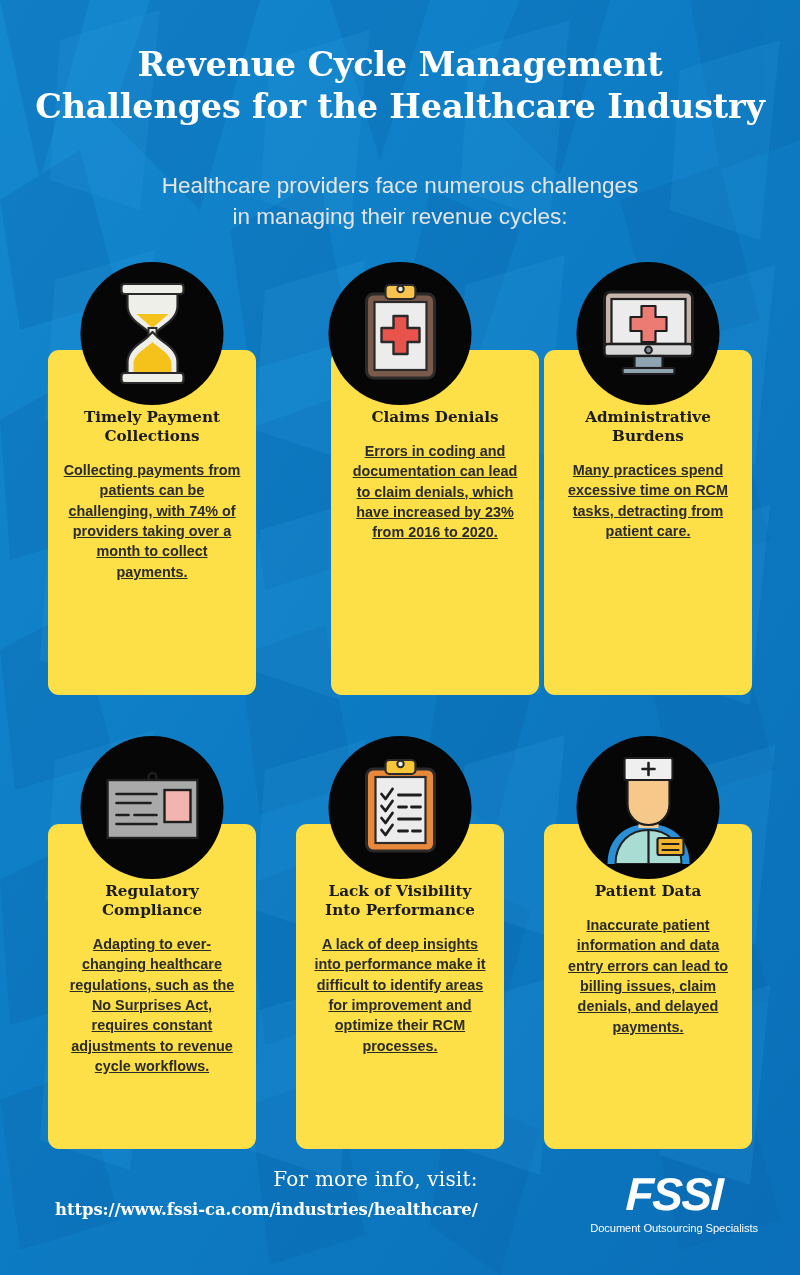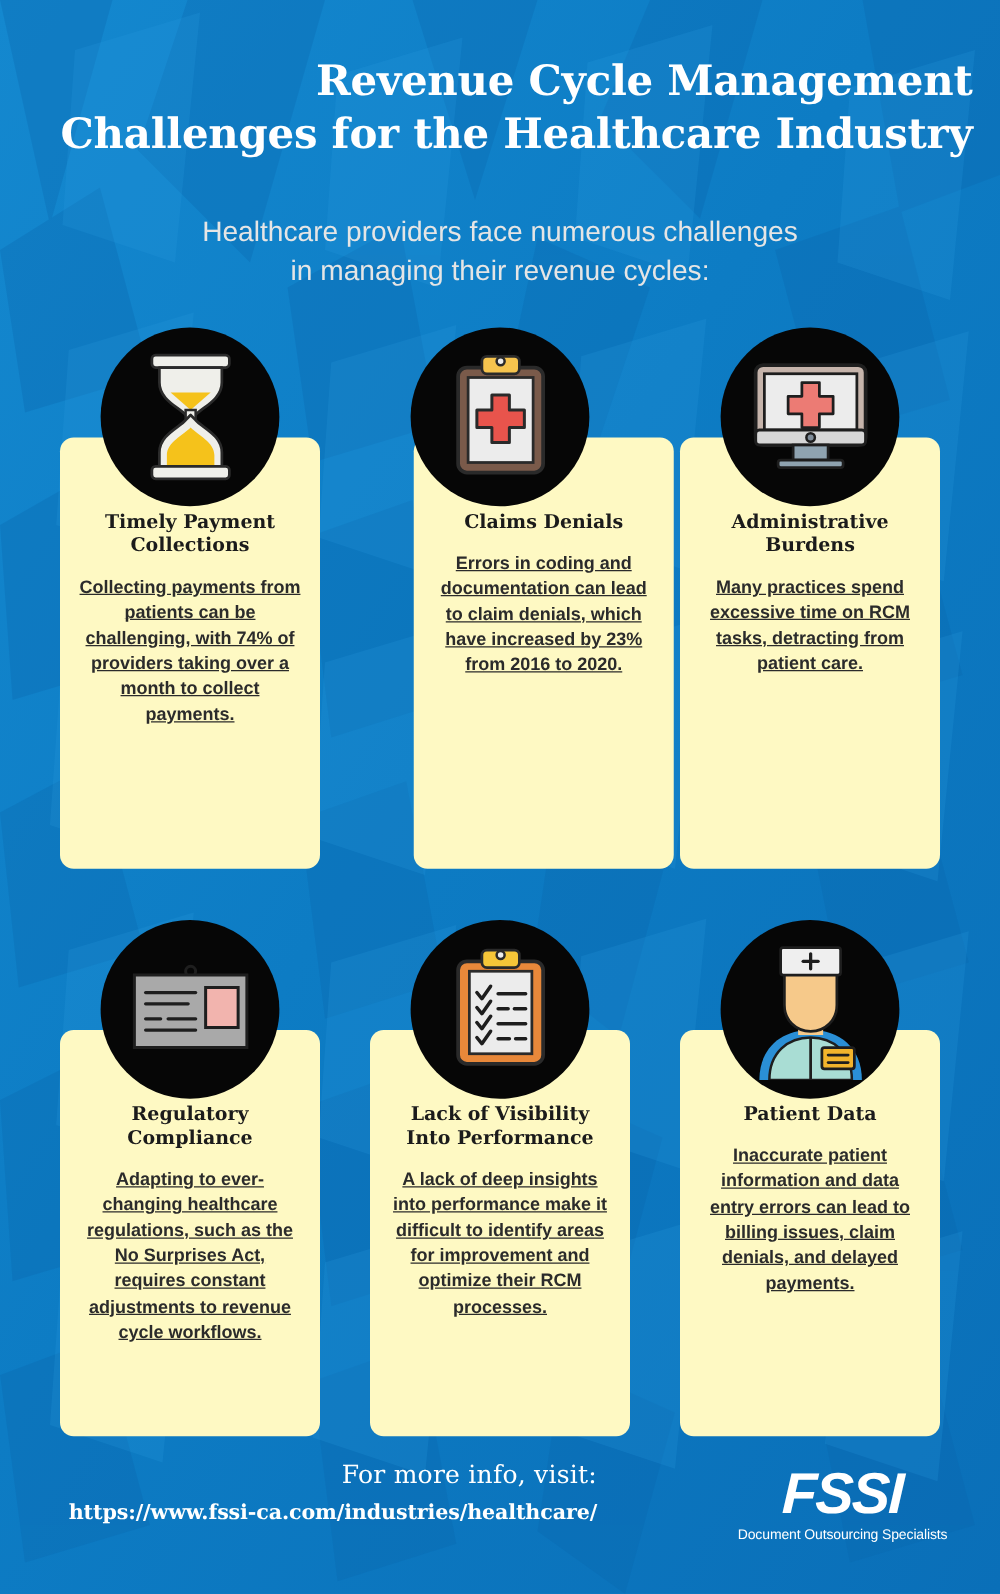--- a/index.html
+++ b/index.html
@@ -39,21 +39,20 @@
     text-align: center;
   }
   .title {
     font-family: "DejaVu Serif", "Liberation Serif", serif;
     font-weight: bold;
     font-size: 33.5px;
     line-height: 1.26;
     color: #ffffff;
     letter-spacing: -0.2px;
     padding: 0 22px;
-    text-align: right;
   }
   .title .line { display: block; }
 
   .subtitle {
     margin-top: 43px;
     font-family: "Liberation Sans", sans-serif;
     font-weight: 400;
     font-size: 22.5px;
     line-height: 1.34;
     color: #e5e5e5;
@@ -75,21 +74,21 @@
     position: absolute;
     width: 208px;
     pointer-events: auto;
   }
 
   .card {
     position: absolute;
     left: 0;
     top: 88px;
     width: 208px;
-    background: #fef9c3;
+    background: #fde047;
     border-radius: 11px;
     padding: 58px 14px 18px 14px;
     text-align: center;
   }
 
   .card-title {
     font-family: "DejaVu Serif", "Liberation Serif", serif;
     font-weight: bold;
     font-size: 15.2px;
     line-height: 1.25;

